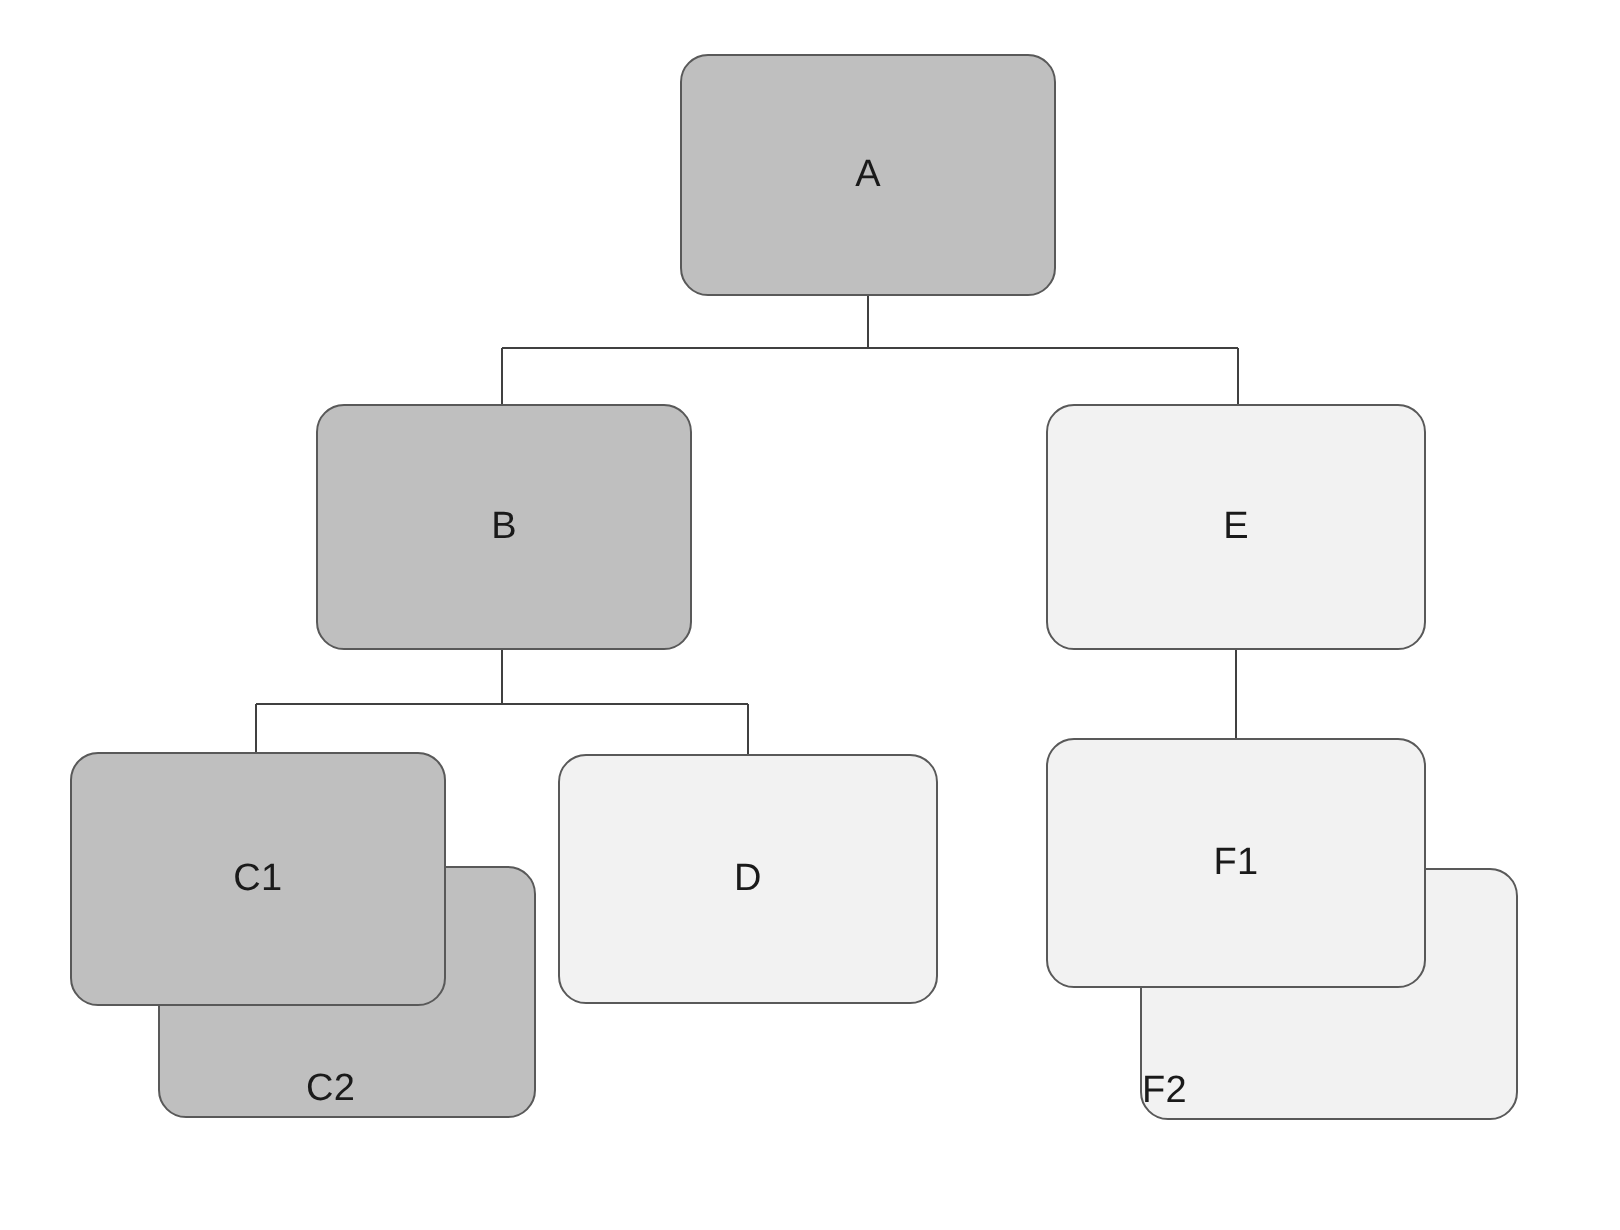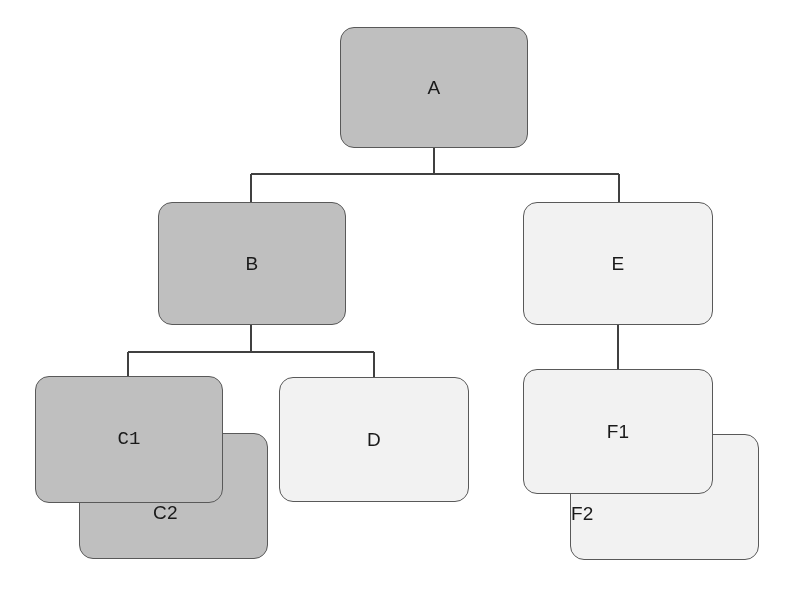--- a/index.html
+++ b/index.html
@@ -43,21 +43,21 @@
   .node-label {
     display: block;
     pointer-events: none;
   }
   
   .node.stacked-back {
     align-items: flex-end;
     justify-content: flex-start;
   }
   .node.stacked-back .node-label {
-    padding-bottom: 36px;
+    padding-bottom: 4px;
   }
 </style>
 </head>
 <body>
 
 <div id="canvas">
 
   <svg class="wires" viewBox="0 0 810 615" xmlns="http://www.w3.org/2000/svg">
     <g fill="none" stroke="#404040" stroke-width="1.4" shape-rendering="crispEdges">
 
@@ -88,21 +88,21 @@
   </div>
 
   <div class="node fill-dark" style="left:158px; top:202px; width:188px; height:123px;">
     <span class="node-label">B</span>
   </div>
 
   <div class="node fill-light" style="left:523px; top:202px; width:190px; height:123px;">
     <span class="node-label">E</span>
   </div>
 
-  <div class="node fill-dark" style="left:35px; top:376px; width:188px; height:127px;font-family:Liberation Mono, monospace;">
+  <div class="node fill-dark" style="left:35px; top:376px; width:188px; height:127px;">
     <span class="node-label">C1</span>
   </div>
 
   <div class="node fill-light" style="left:279px; top:377px; width:190px; height:125px;">
     <span class="node-label">D</span>
   </div>
 
   <div class="node fill-light" style="left:523px; top:369px; width:190px; height:125px;text-align:right;">
     <span class="node-label">F1</span>
   </div>

